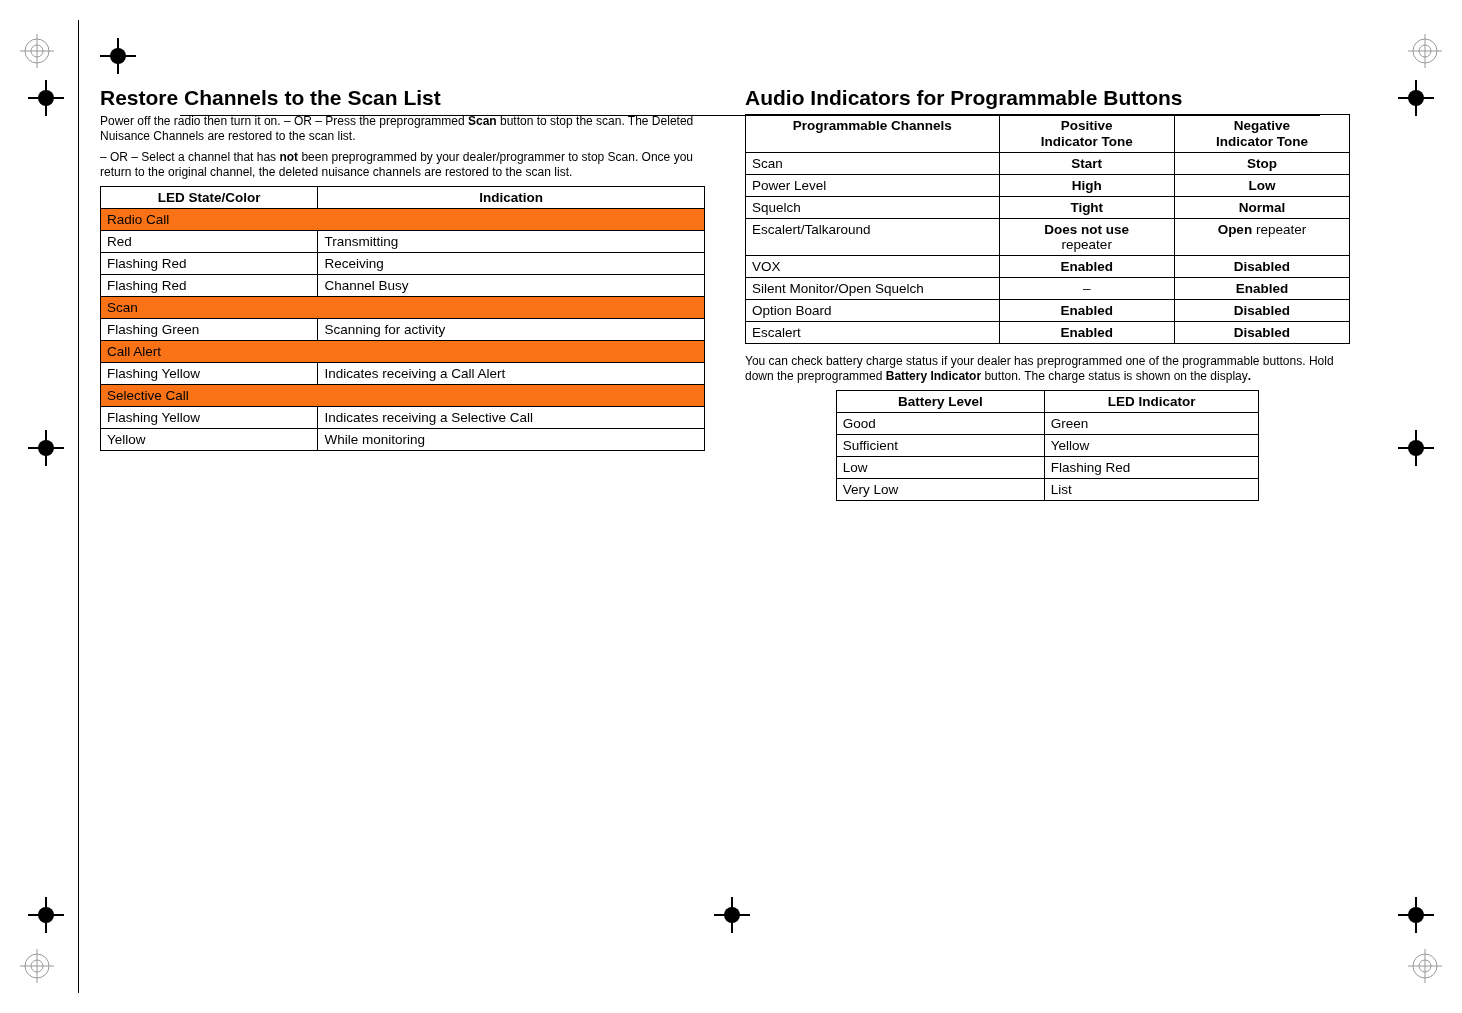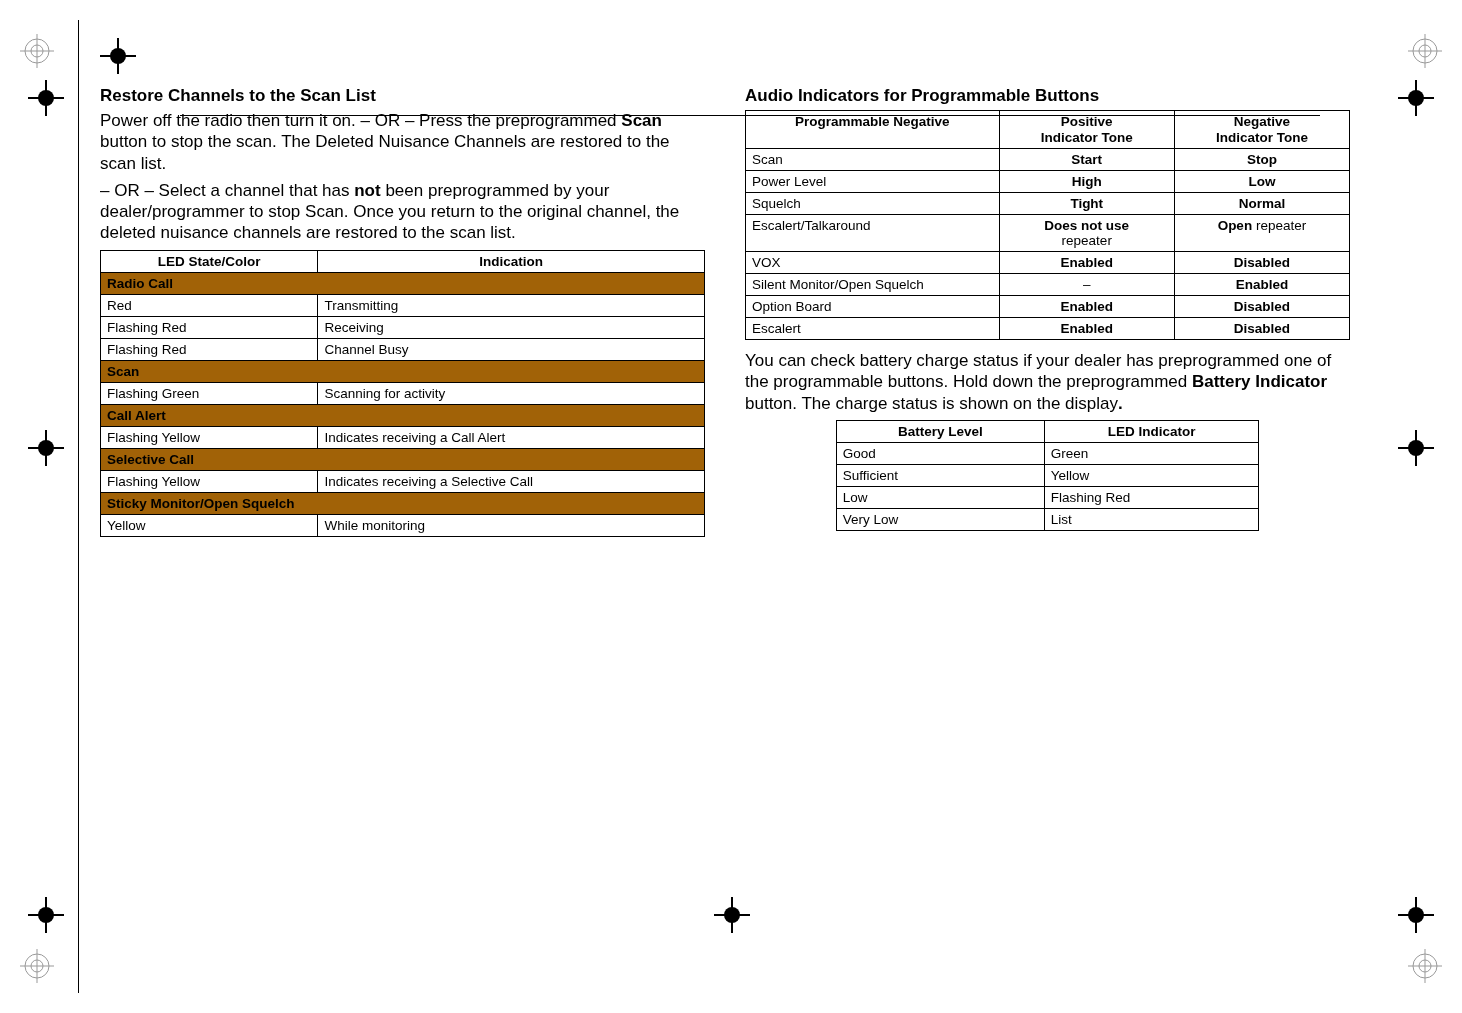--- a/index.html
+++ b/index.html
@@ -26,47 +26,47 @@
   .columns {
     display: flex;
     gap: 40px;
     margin-top: 10px;
   }
   .col {
     flex: 1;
     min-width: 0;
   }
   h2.section {
-    font-size: 17px;
+    font-size: 21px;
     font-weight: bold;
     margin: 6px 0 4px 0;
   }
   p.body {
-    font-size: 17px;
+    font-size: 12px;
     line-height: 1.25;
     margin-bottom: 6px;
   }
   .bold { font-weight: bold; }
   table {
     width: 100%;
     border-collapse: collapse;
     font-size: 13.5px;
     margin-top: 4px;
     margin-bottom: 10px;
   }
   table th, table td {
     border: 1px solid #000;
     padding: 3px 6px;
     text-align: left;
     vertical-align: top;
   }
   table th { font-weight: bold; text-align: center; }
   .row-header td {
-    font-weight: bold;
-    background: #a16207;
+    font-weight: normal;
+    background: #f97316;
   }
   .led-table th:first-child { width: 36%; }
   .audio-table th { line-height: 1.15; }
   .audio-table td.c, .audio-table th.c { text-align: center; }
   .batt-table { width: 70%; margin-left: auto; margin-right: auto; border-radius: 10px; }
   .batt-table th { text-align: center; }
   .crop-mark {
     position: absolute;
     width: 36px;
     height: 36px;
@@ -234,37 +234,34 @@
               <td>Flashing Yellow</td>
               <td>Indicates receiving a Call Alert</td>
             </tr>
             <tr class="row-header">
               <td colspan="2">Selective Call</td>
             </tr>
             <tr>
               <td>Flashing Yellow</td>
               <td>Indicates receiving a Selective Call</td>
             </tr>
-            <tr class="row-header">
-              <td colspan="2">Sticky Monitor/Open Squelch</td>
-            </tr>
             <tr>
               <td>Yellow</td>
               <td>While monitoring</td>
             </tr>
           </tbody>
       </table>
     </div>
 
     <div class="col" style="padding-right:30px">
       <h2 class="section">Audio Indicators for Programmable Buttons</h2>
       <table class="audio-table">
         <thead>
           <tr>
-            <th class="c" style="width:42%"><span>Programmable Negative</span></th>
+            <th class="c" style="width:42%"><span>Programmable Channels</span></th>
             <th class="c"><span>Positive</span><br><span>Indicator Tone</span></th>
             <th class="c"><span>Negative</span><br><span>Indicator Tone</span></th>
           </tr>
         </thead>
         <tbody id="audio-tbody">
             <tr>
               <td>Scan</td>
               <td class="c"><span class="bold">Start</span></td>
               <td class="c"><span class="bold">Stop</span></td>
             </tr>

